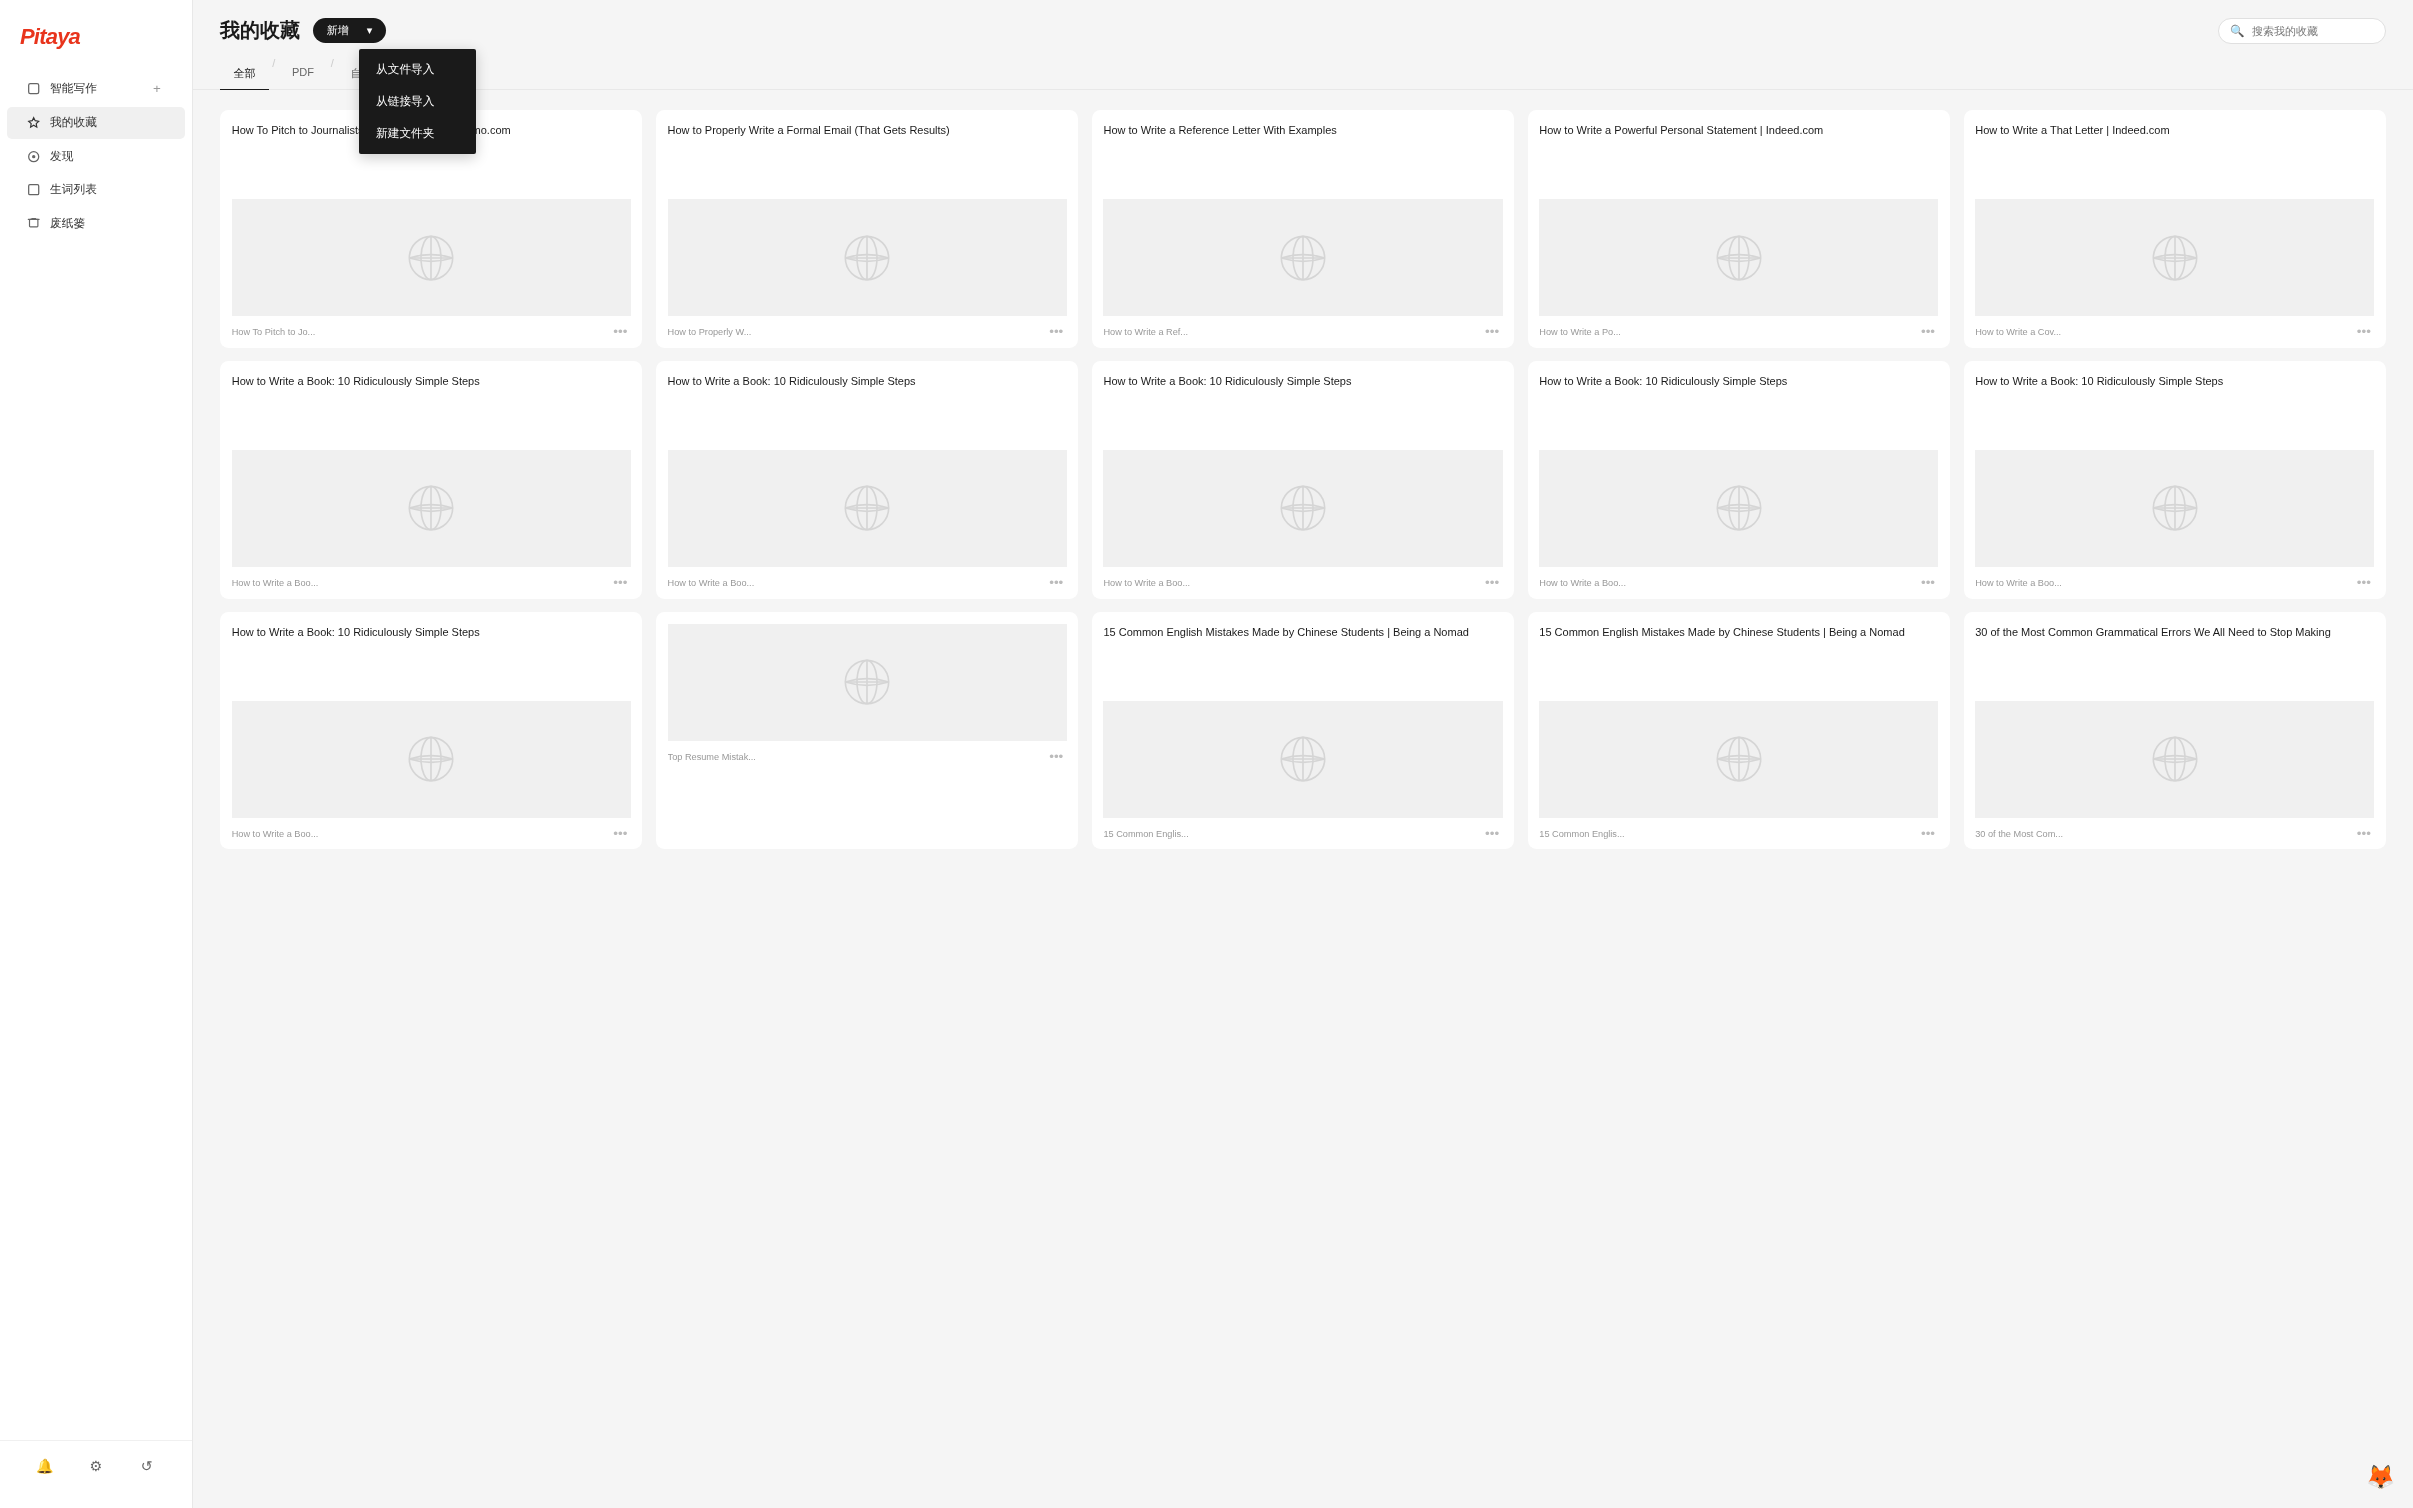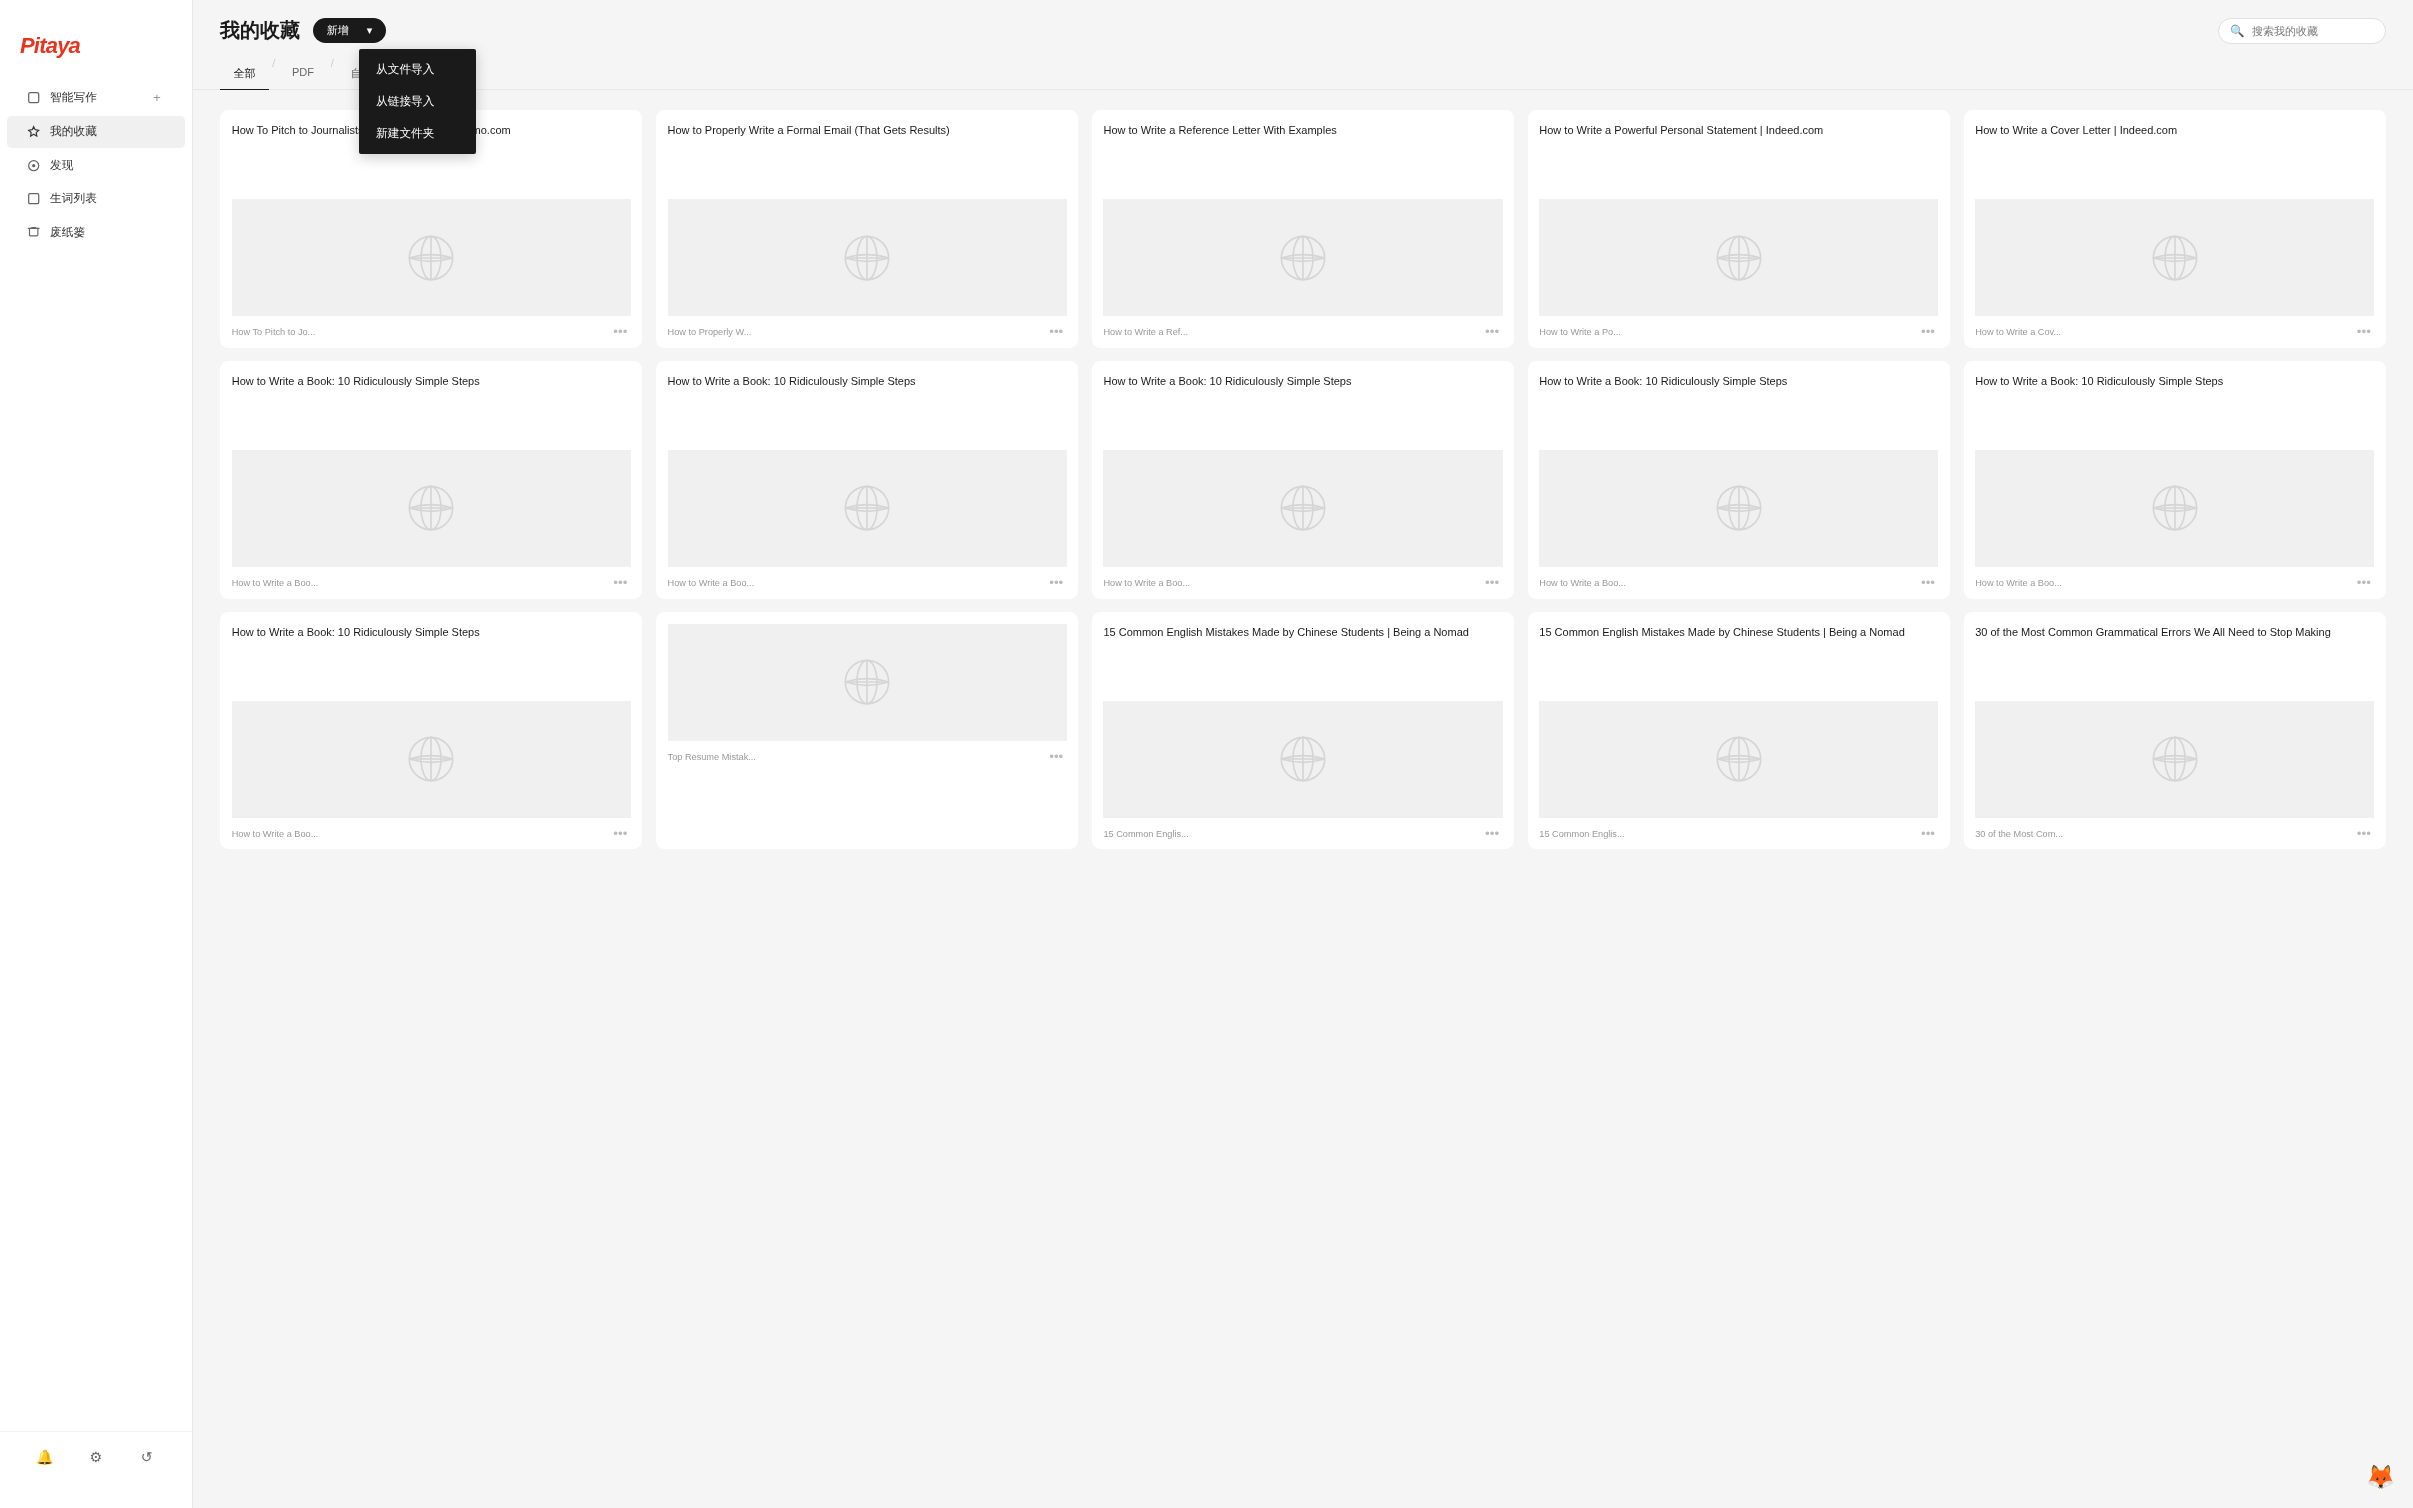--- a/index.html
+++ b/index.html
@@ -6,21 +6,21 @@
     body { font-family: -apple-system, BlinkMacSystemFont, "Segoe UI", sans-serif; background: #f5f5f5; display: flex; height: 100vh; overflow: hidden; }
 
     
     .sidebar {
       width: 193px;
       min-width: 193px;
       background: #fff;
       border-right: 0.8px solid #e8e8e8;
       display: flex;
       flex-direction: column;
-      padding: 26px 0;
+      padding: 17px 0;
       position: relative;
       z-index: 10;
       justify-content: space-between;
     }
     .sidebar-logo {
       padding: 6.7px 20px 20px 20px;
       font-size: 22px;
       font-weight: 700;
       color: #e8341c;
       letter-spacing: -0.8px;
@@ -430,21 +430,21 @@
           </svg>
         </div>
       </div>
       <div class="card-footer">
         <span class="card-footer-title">How to Write a Po...</span>
         <span class="card-more-btn">•••</span>
       </div>
     </div>
         <div class="card">
       <div class="card-body">
-        <div class="card-title">How to Write a Cover Letter | Indeed.com</div>
+        <div class="card-title">How to Write a That Letter | Indeed.com</div>
         <div class="card-thumbnail">
           <svg class="globe-icon" viewBox="0 0 60 60" fill="none" xmlns="http://www.w3.org/2000/svg">
             <circle cx="30" cy="30" r="26" stroke="#999" stroke-width="2" fill="none"></circle>
             <ellipse cx="30" cy="30" rx="12" ry="26" stroke="#999" stroke-width="2" fill="none"></ellipse>
             <path d="M4 30 Q30 22 56 30" stroke="#999" stroke-width="2" fill="none"></path>
             <path d="M4 30 Q30 38 56 30" stroke="#999" stroke-width="2" fill="none"></path>
             <line x1="4" y1="30" x2="56" y2="30" stroke="#999" stroke-width="2"></line>
             <line x1="30" y1="4" x2="30" y2="56" stroke="#999" stroke-width="2"></line>
           </svg>
         </div>

